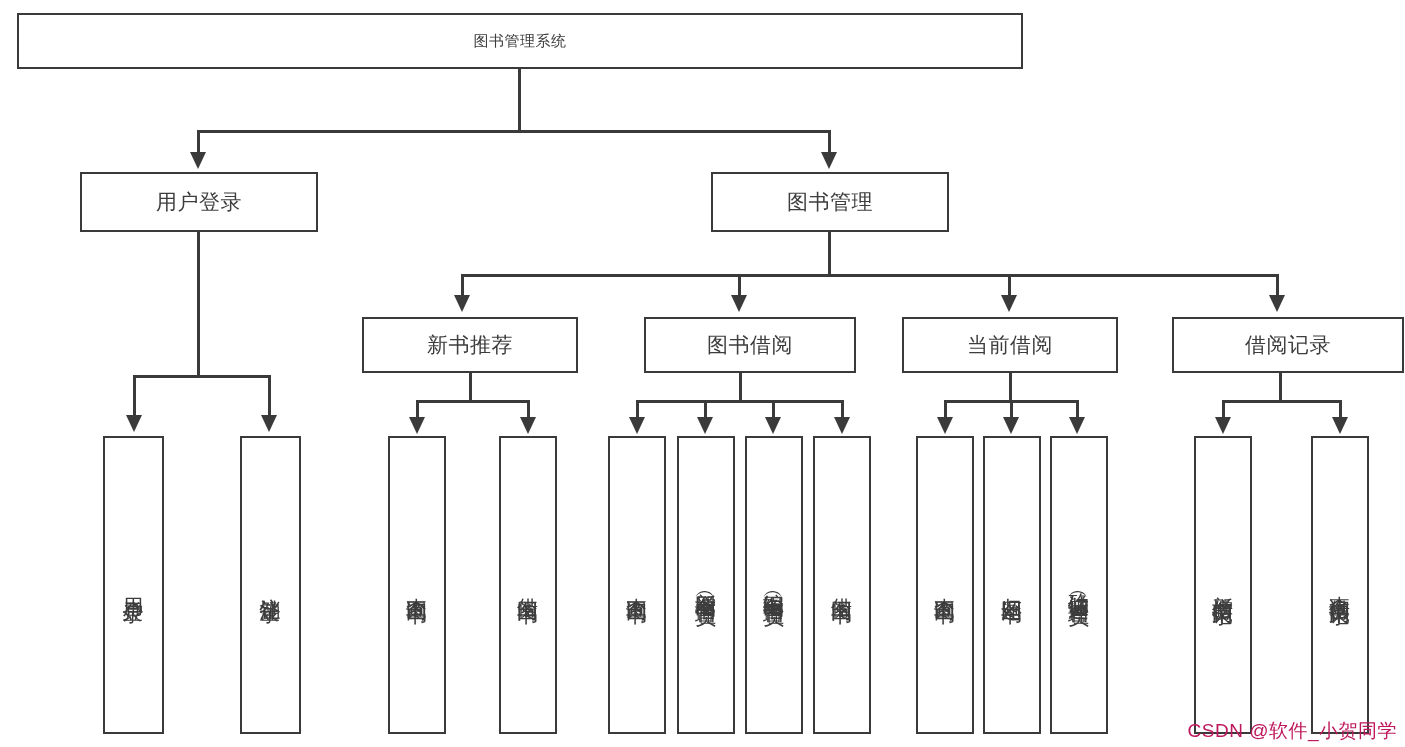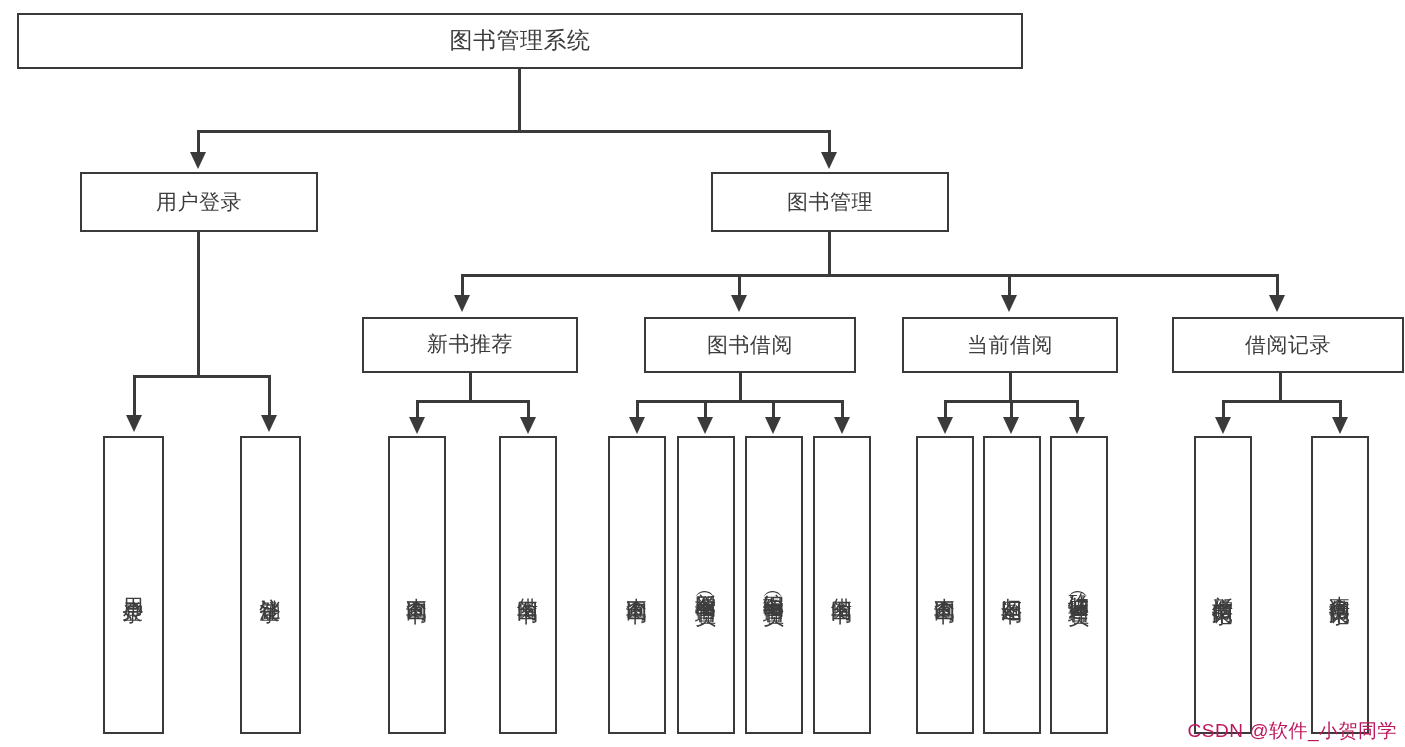--- a/index.html
+++ b/index.html
@@ -27,21 +27,21 @@
     background: #ffffff;
     color: #3d3d3d;
     display: flex;
     align-items: center;
     justify-content: center;
     text-align: center;
     line-height: 1.12;
     letter-spacing: 0.5px;
   }
   .node.root {
-    font-size: 23px;
+    font-size: 15px;
   }
   .node.level2 {
     font-size: 21px;
   }
   
   .node.leaf {
     font-size: 21px;
     writing-mode: vertical-rl;
     text-orientation: upright;
     align-items: center;
@@ -129,21 +129,21 @@
 
   <div class="wire v" style="left:738px; top:274px; width:3px; height:24px;"></div>
   <div class="arrowhead" style="left:731px; top:295px;"></div>
 
   <div class="wire v" style="left:1008px; top:274px; width:3px; height:24px;"></div>
   <div class="arrowhead" style="left:1001px; top:295px;"></div>
 
   <div class="wire v" style="left:1276px; top:274px; width:3px; height:24px;"></div>
   <div class="arrowhead" style="left:1269px; top:295px;"></div>
 
-  <div class="node level2" style="left:362px; top:317px; width:216px; height:56px;font-family:Liberation Serif, serif;">
+  <div class="node level2" style="left:362px; top:317px; width:216px; height:56px;">
     <span>新书推荐</span>
   </div>
   <div class="node level2" style="left:644px; top:317px; width:212px; height:56px;">
     <span>图书借阅</span>
   </div>
   <div class="node level2" style="left:902px; top:317px; width:216px; height:56px;">
     <span>当前借阅</span>
   </div>
   <div class="node level2" style="left:1172px; top:317px; width:232px; height:56px;">
     <span>借阅记录</span>

